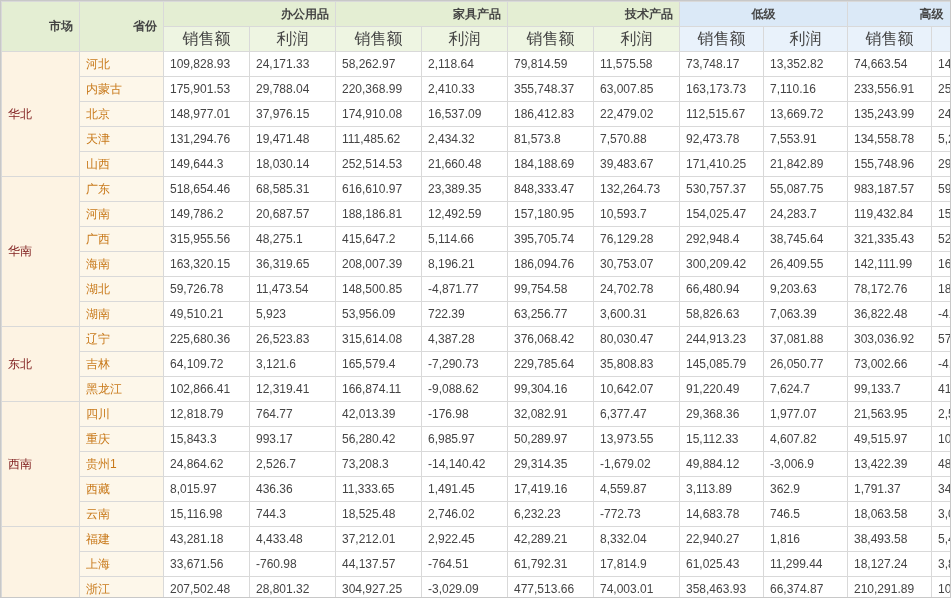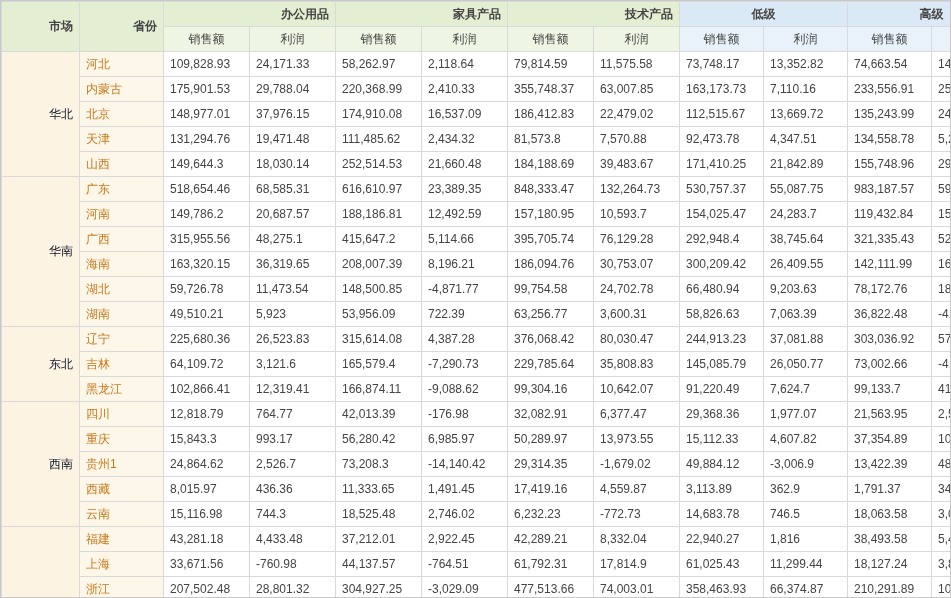--- a/index.html
+++ b/index.html
@@ -45,35 +45,35 @@
   th.hdr-green {
     background: #e4eed3;
     text-align: right;
   }
   th.hdr-blue {
     background: #dbe9f7;
     margin-left: 40px;
   }
   th.sub {
     font-weight: normal;
-    font-size: 12px;
+    font-size: 16px;
     text-align: center;
     color: #444444;
   }
   th.sub-green {
     background: #eef5e2;
   }
   th.sub-blue {
     background: #e9f2fb;
   }
   
   td.market {
     background: #fdf3e3;
-    text-align: right;
-    color: #0f172a;
+    text-align: left;
+    color: #7f1d1d;
     font-size: 12px;
   }
   td.province {
     background: #fdf7ea;
     color: #c8791a;
     text-align: left;
     padding-left: 10px;
     font-size: 12px;
   }
   td.num {
@@ -176,21 +176,21 @@
         </tr>
         <tr>
           <td class="province">天津</td>
           <td class="num">131,294.76</td>
           <td class="num">19,471.48</td>
           <td class="num">111,485.62</td>
           <td class="num">2,434.32</td>
           <td class="num">81,573.8</td>
           <td class="num">7,570.88</td>
           <td class="num blue-col">92,473.78</td>
-          <td class="num blue-col">4,347.51</td>
+          <td class="num blue-col">7,553.91</td>
           <td class="num blue-col">134,558.78</td>
           <td class="num blue-col">5,272.35</td>
         </tr>
         <tr>
           <td class="province">山西</td>
           <td class="num">149,644.3</td>
           <td class="num">18,030.14</td>
           <td class="num">252,514.53</td>
           <td class="num">21,660.48</td>
           <td class="num">184,188.69</td>
@@ -336,21 +336,21 @@
         <tr>
           <td class="province">重庆</td>
           <td class="num">15,843.3</td>
           <td class="num">993.17</td>
           <td class="num">56,280.42</td>
           <td class="num">6,985.97</td>
           <td class="num">50,289.97</td>
           <td class="num">13,973.55</td>
           <td class="num blue-col">15,112.33</td>
           <td class="num blue-col">4,607.82</td>
-          <td class="num blue-col">37,354.89</td>
+          <td class="num blue-col">49,515.97</td>
           <td class="num blue-col">10,131.3</td>
         </tr>
         <tr>
           <td class="province">贵州1</td>
           <td class="num">24,864.62</td>
           <td class="num">2,526.7</td>
           <td class="num">73,208.3</td>
           <td class="num">-14,140.42</td>
           <td class="num">29,314.35</td>
           <td class="num">-1,679.02</td>

